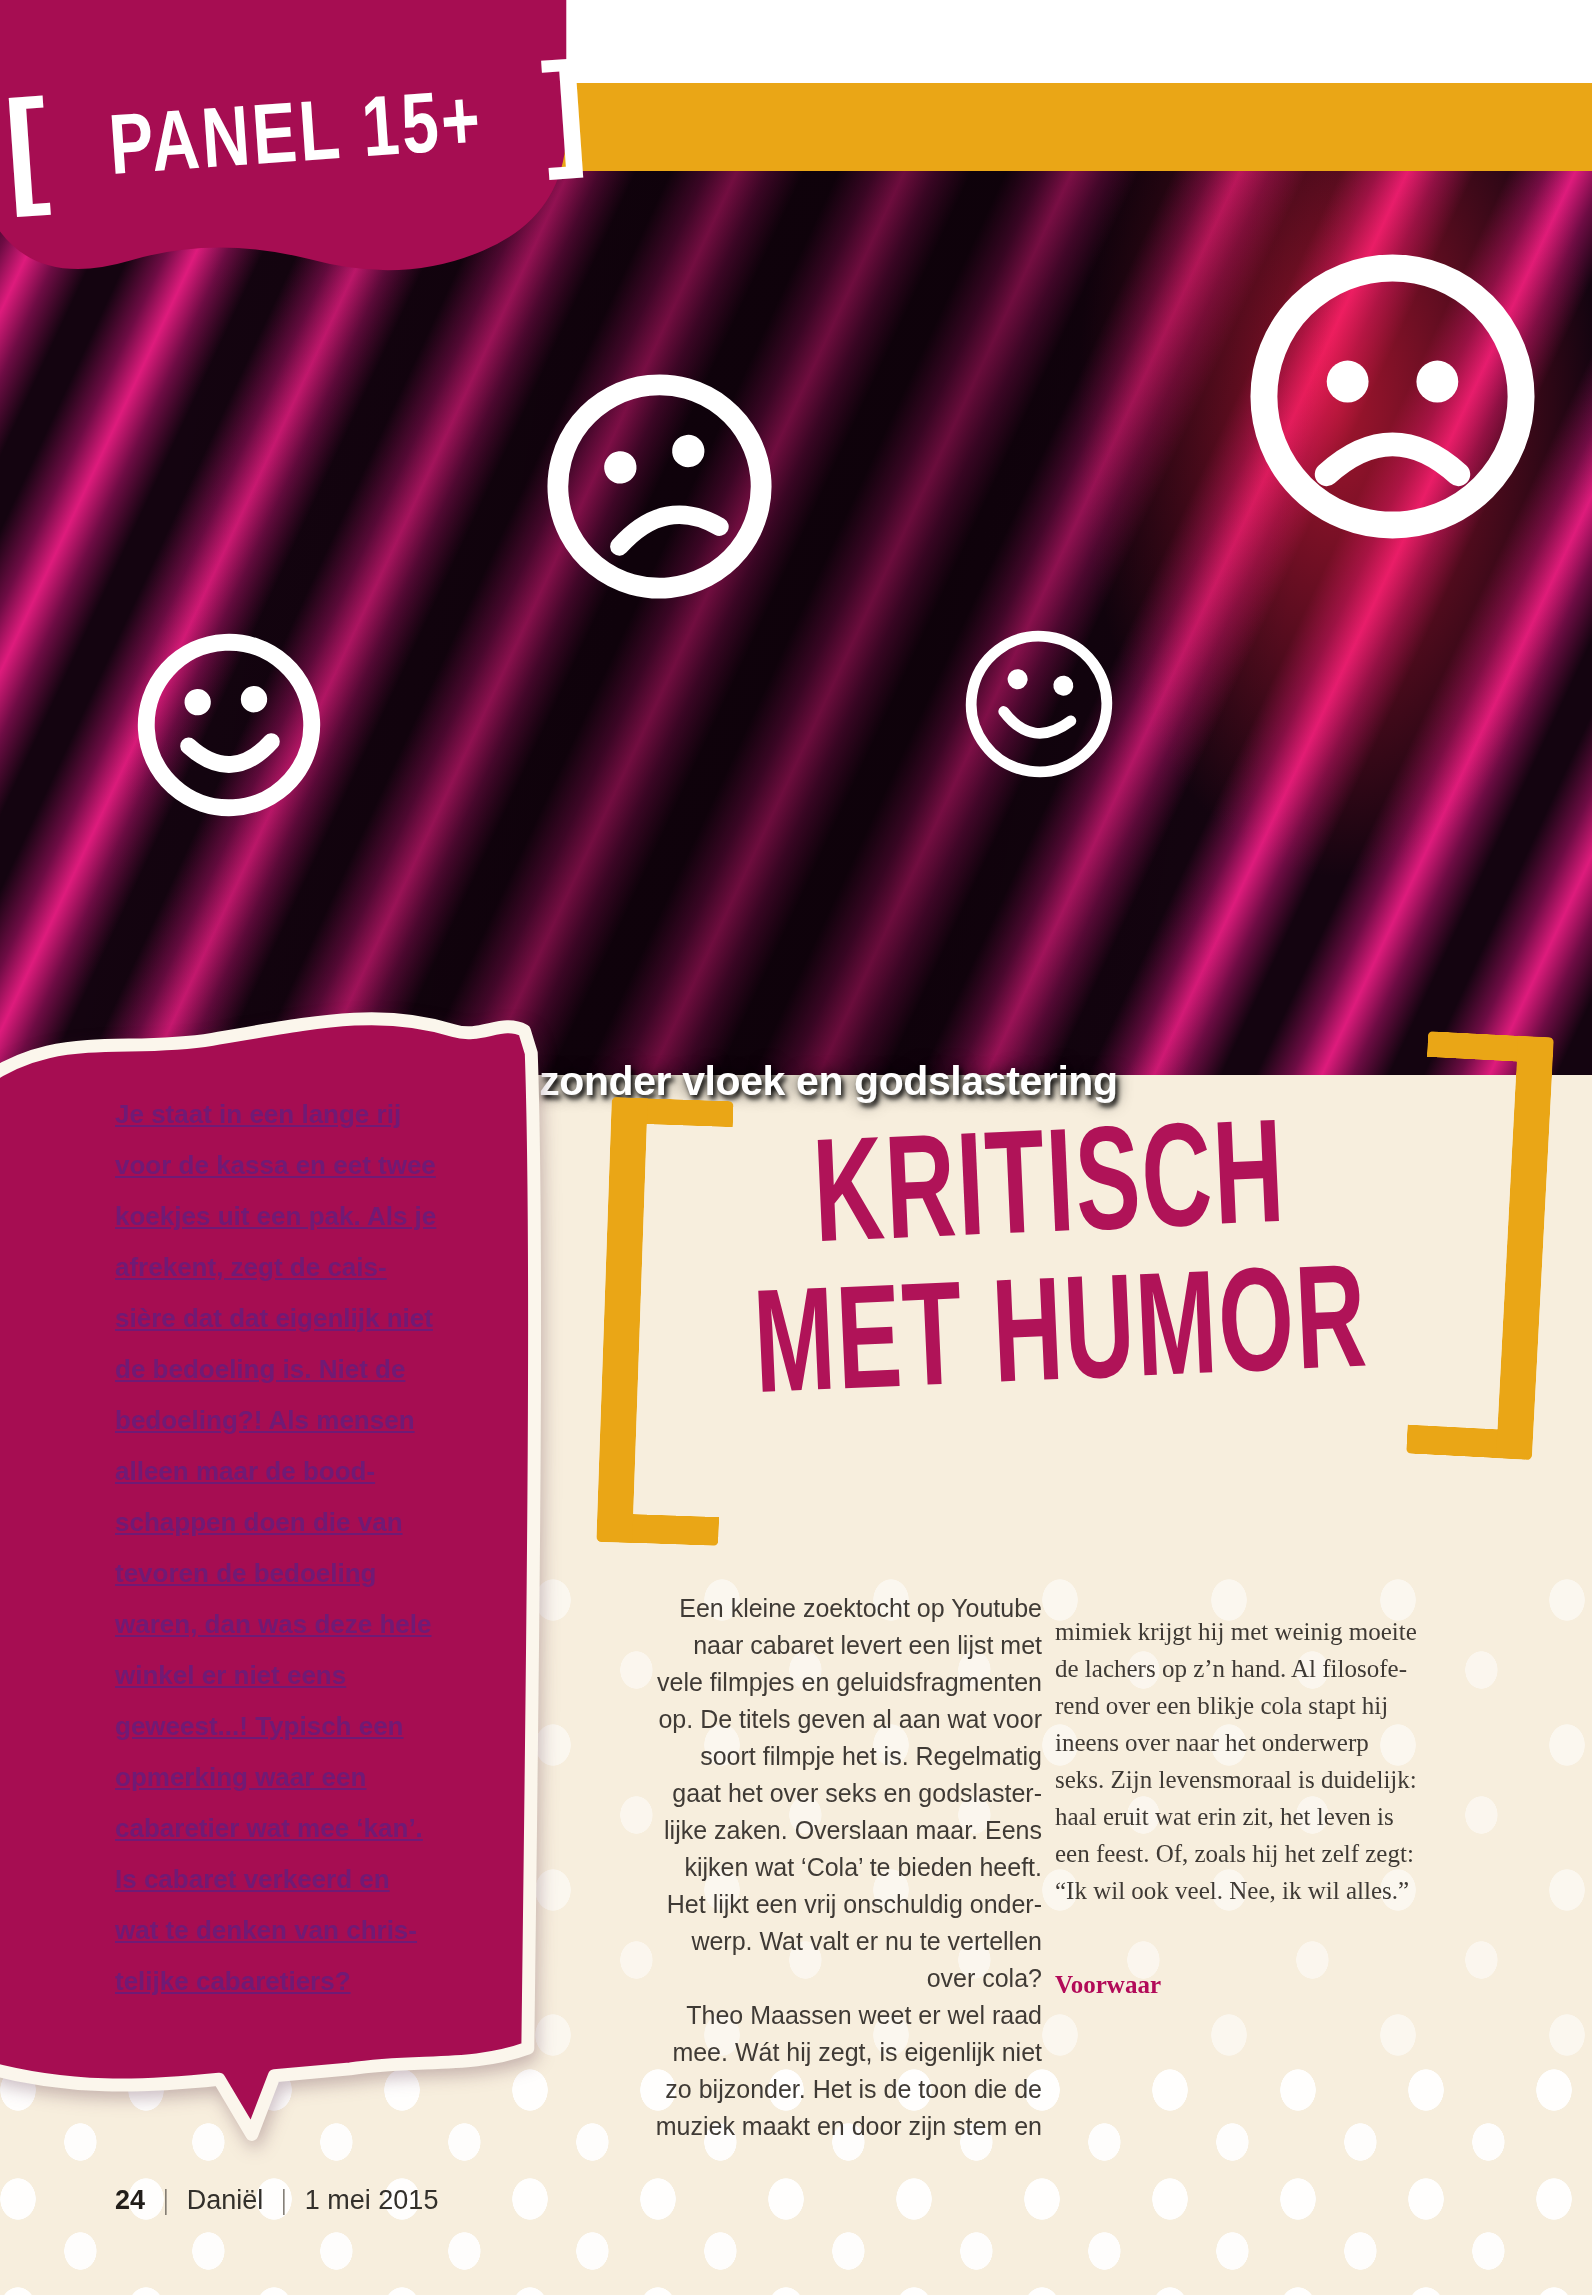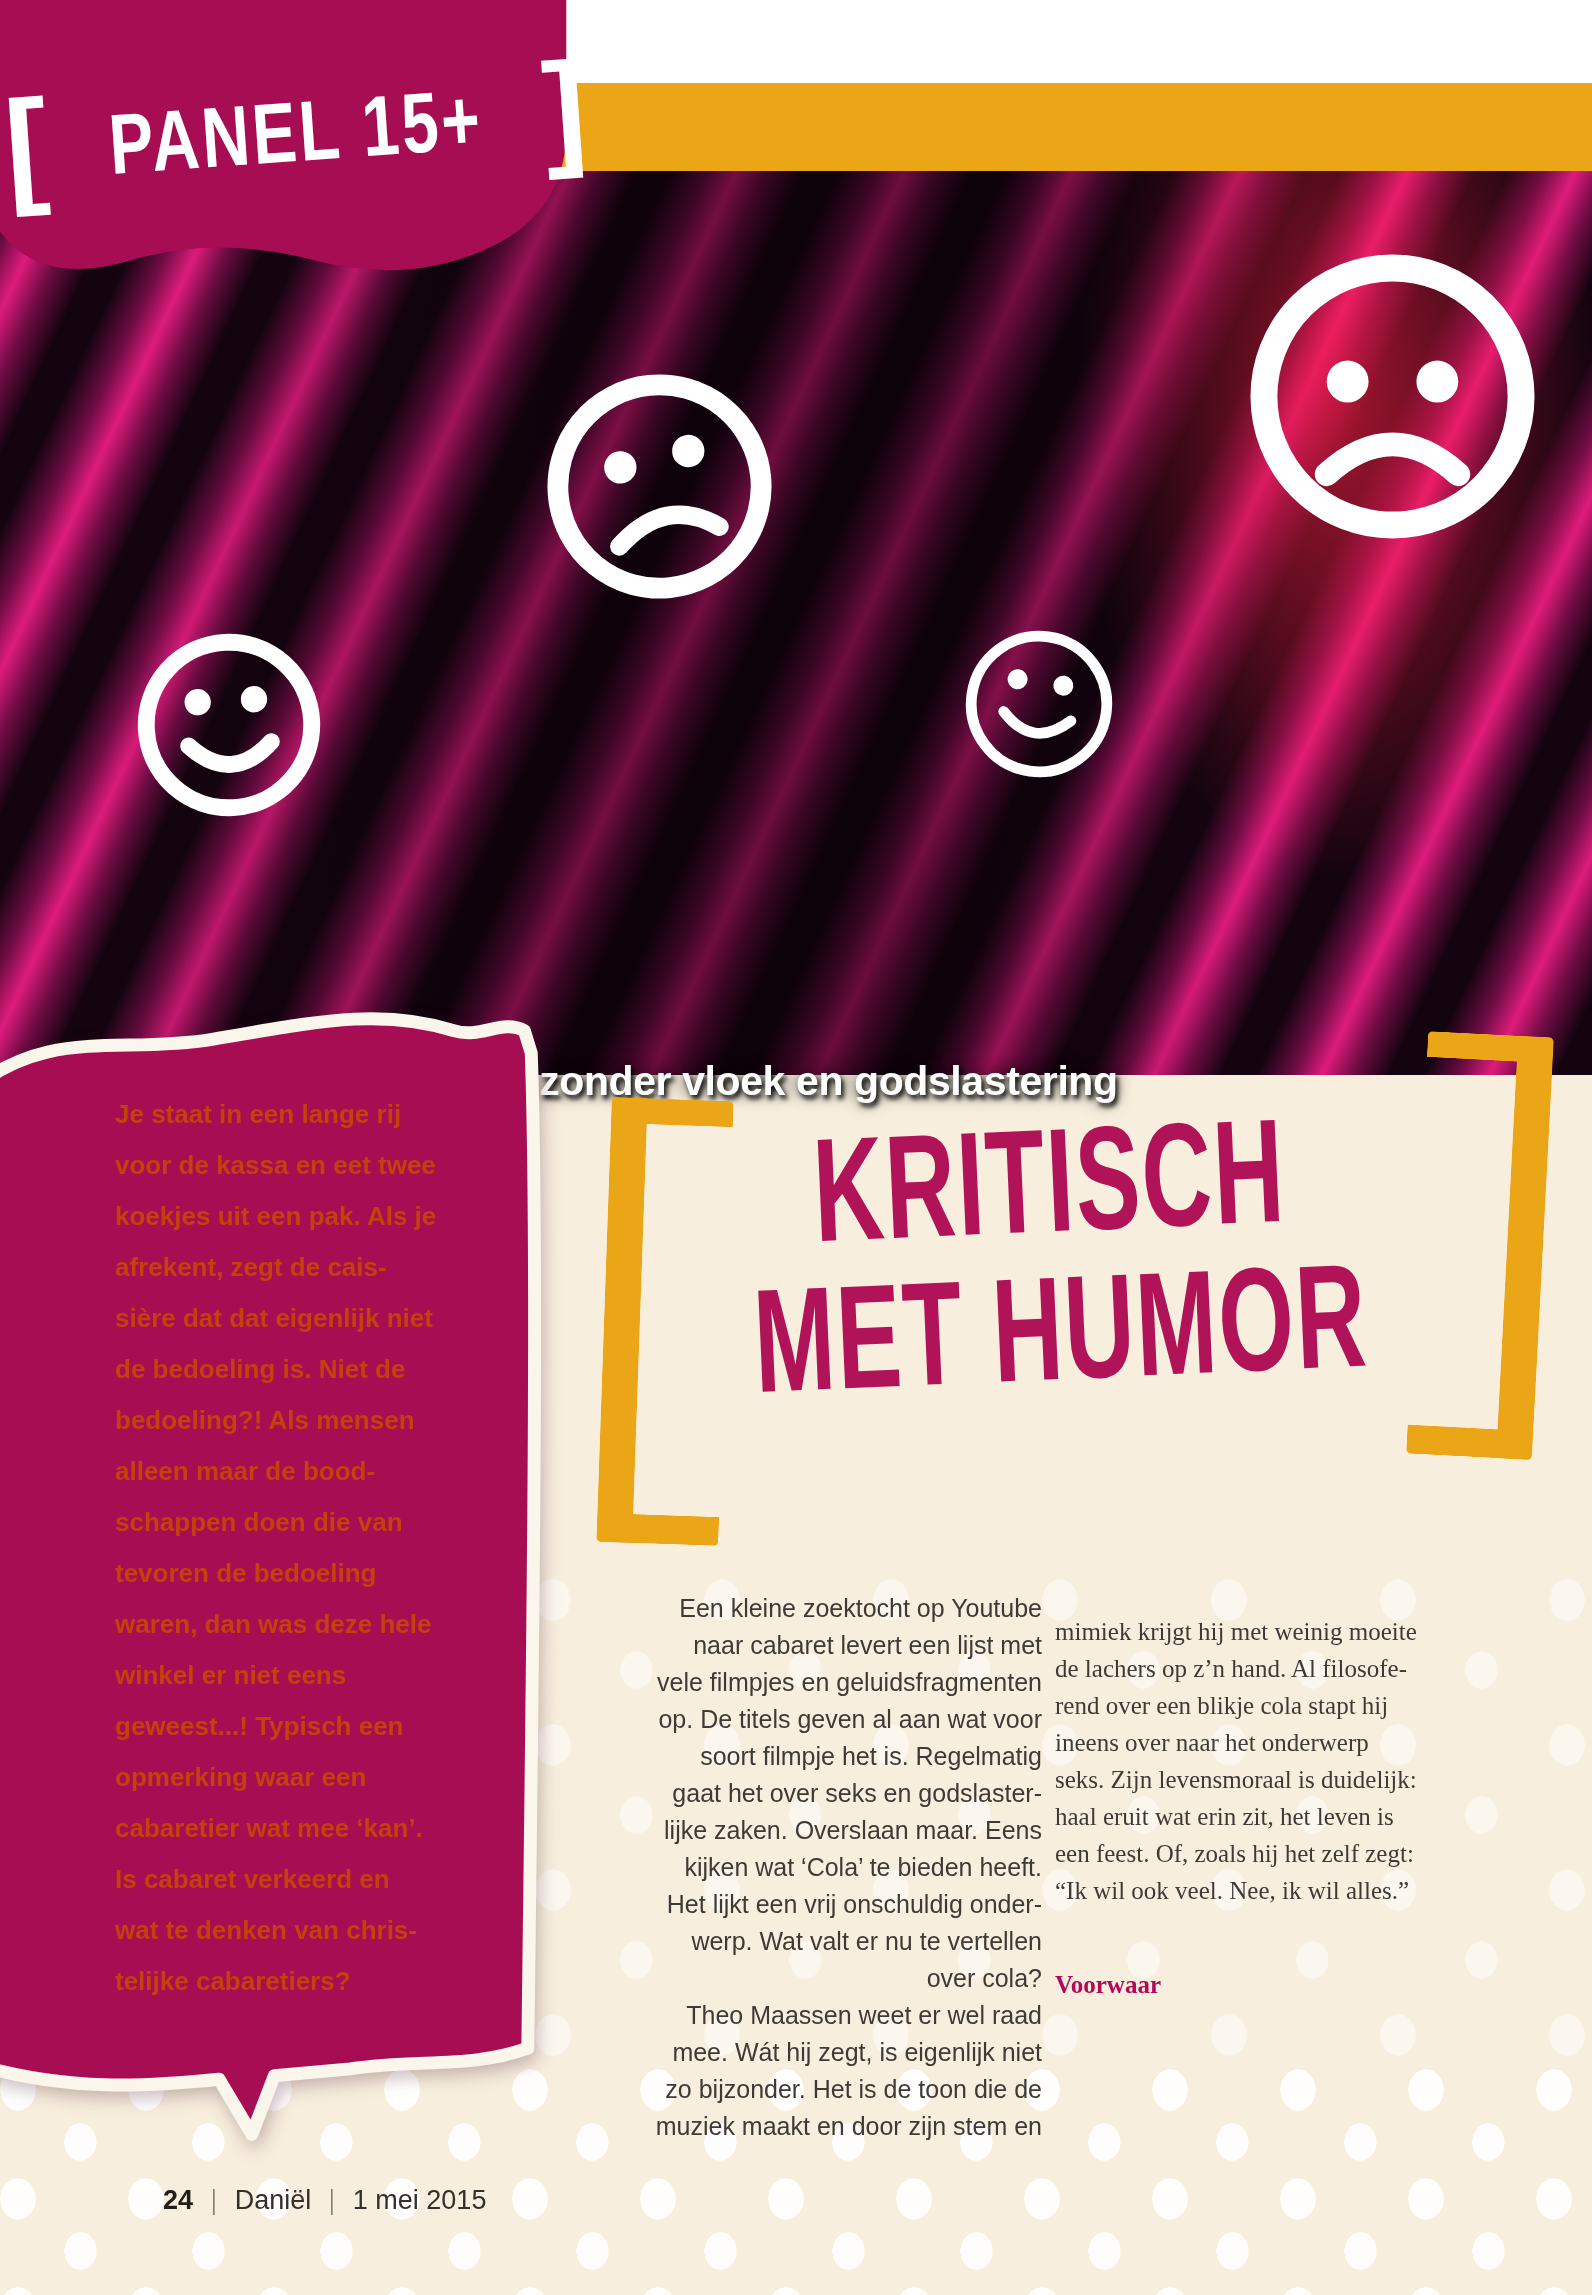--- a/index.html
+++ b/index.html
@@ -32,21 +32,21 @@
     display:flex;align-items:center;justify-content:center;gap:8.6px;
     transform:rotate(-4deg);color:#ffffff;}
   .badge-bracket{font-size:128px;font-weight:bold;line-height:86px;transform:translateY(-5.2px);}
   .badge-label{font-size:85px;font-weight:bold;letter-spacing:3.5px;display:inline-block;
     transform:scaleX(.78);transform-origin:50% 50%;white-space:nowrap;}
 
   
   .panel-svg{left:-12px;top:980px;width:595px;height:1174px;z-index:2;
     filter:drop-shadow(3.5px 7px 8.6px rgba(70,20,45,.28));}
   .intro-text{left:115px;top:1089px;width:406px;z-index:3;
-    color:#c2410c;font-size:26px;font-weight:bold;line-height:51px;white-space:pre-line;}
+    color:#701a75;font-size:26px;font-weight:bold;line-height:51px;white-space:pre-line;text-decoration:underline;}
 
   
   .bracket{z-index:2;}
   .bracket-left{left:604px;top:1099px;width:86px;height:390px;
     border-left:36px solid #eaa616;border-top:26px solid #eaa616;border-bottom:29px solid #eaa616;
     transform:rotate(2deg);border-radius:5.2px;}
   .bracket-right{left:1417px;top:1034px;width:90px;height:368px;
     border-right:36px solid #eaa616;border-top:26px solid #eaa616;border-bottom:29px solid #eaa616;
     transform:rotate(3deg);border-radius:5.2px;}
 
@@ -71,21 +71,21 @@
 
   
   .col{z-index:2;color:#3f3a35;font-size:25px;line-height:37px;white-space:pre-line;}
   .col1{left:589px;top:1590px;width:453px;text-align:right;}
   .col2{left:1055px;top:1576px;width:453px;font-family:Liberation Serif, serif;}
   .subhead{color:#b20a58;font-weight:bold;margin-top:20px;white-space:normal;}
 
   
   .footer{left:115px;top:2185px;z-index:3;display:flex;align-items:baseline;
     font-size:27px;color:#33302b;}
-  .footer .pagenum{font-weight:bold;color:#221e1a;margin-left:48px;}
+  .footer .pagenum{font-weight:bold;color:#221e1a;}
   .footer .sep{color:#6b655c;font-weight:300;padding:0 17.3px;transform:scaleX(.6);}
 </style>
 </head>
 <body>
 
 <div class="page">
 
   <div class="abs top-white"></div>
   <div class="abs orange-band"></div>
 

